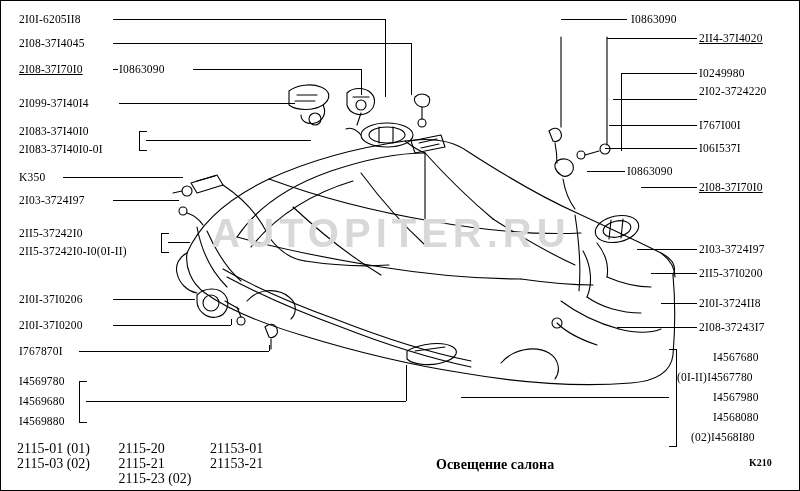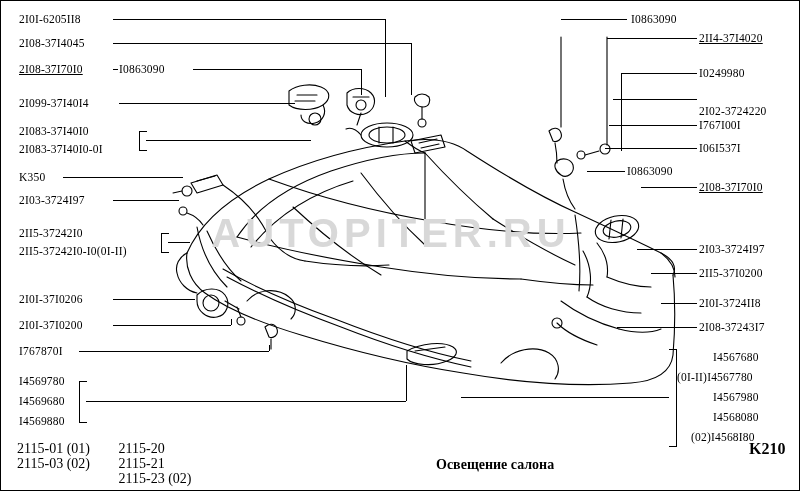--- a/index.html
+++ b/index.html
@@ -76,22 +76,22 @@
   #footer-title {
     position: absolute;
     left: 435px;
     top: 456px;
     font-size: 14px;
     font-weight: bold;
   }
   #footer-code {
     position: absolute;
     left: 748px;
-    top: 439px;
-    font-size: 16px;
+    top: 456px;
+    font-size: 10px;
     font-weight: bold;
   }
   .bracket {
     position: absolute;
     border-left: 1px solid #000;
     border-top: 1px solid #000;
     border-bottom: 1px solid #000;
     width: 7px;
   }
   .bracket-r {
@@ -291,21 +291,21 @@
     <div class="lbl" style="left:18px; top:344px;">I767870I</div>
     <div class="lbl" style="left:18px; top:374px;">I4569780</div>
     <div class="lbl" style="left:18px; top:394px;">I4569680</div>
     <div class="lbl" style="left:18px; top:414px;">I4569880</div>
   </div>
 
   <div id="labels-right">
     <div class="lbl" style="left:630px; top:12px;">I0863090</div>
     <div class="lbl u" style="left:698px; top:31px;">2II4-37I4020</div>
     <div class="lbl" style="left:698px; top:66px;">I0249980</div>
-    <div class="lbl" style="left:698px; top:104px;">2I02-3724220</div>
+    <div class="lbl" style="left:698px; top:84px;">2I02-3724220</div>
     <div class="lbl" style="left:698px; top:118px;text-align:right;">I767I00I</div>
     <div class="lbl" style="left:698px; top:141px;">I06I537I</div>
     <div class="lbl" style="left:626px; top:164px;">I0863090</div>
     <div class="lbl u" style="left:698px; top:180px;">2I08-37I70I0</div>
     <div class="lbl" style="left:698px; top:242px;">2I03-3724I97</div>
     <div class="lbl" style="left:698px; top:266px;">2II5-37I0200</div>
     <div class="lbl" style="left:698px; top:296px;">2I0I-3724II8</div>
     <div class="lbl" style="left:698px; top:320px;">2I08-37243I7</div>
     <div class="lbl" style="left:712px; top:350px;">I4567680</div>
     <div class="lbl" style="left:676px; top:370px;">(0I-II)I4567780</div>
@@ -317,18 +317,22 @@
   <div id="footer-left">
     <div class="fcol" style="width:98px;">
       <div>2115-01 (01)</div>
       <div>2115-03 (02)</div>
     </div>
     <div class="fcol" style="width:88px;">
       <div>2115-20</div>
       <div>2115-21</div>
       <div>2115-23 (02)</div>
     </div>
+    <div class="fcol" style="width:90px;">
+      <div>21153-01</div>
+      <div>21153-21</div>
+    </div>
   </div>
 
   <div id="footer-title">Освещение салона</div>
   <div id="footer-code">K210</div>
 
 </div>
 
 </body></html>

